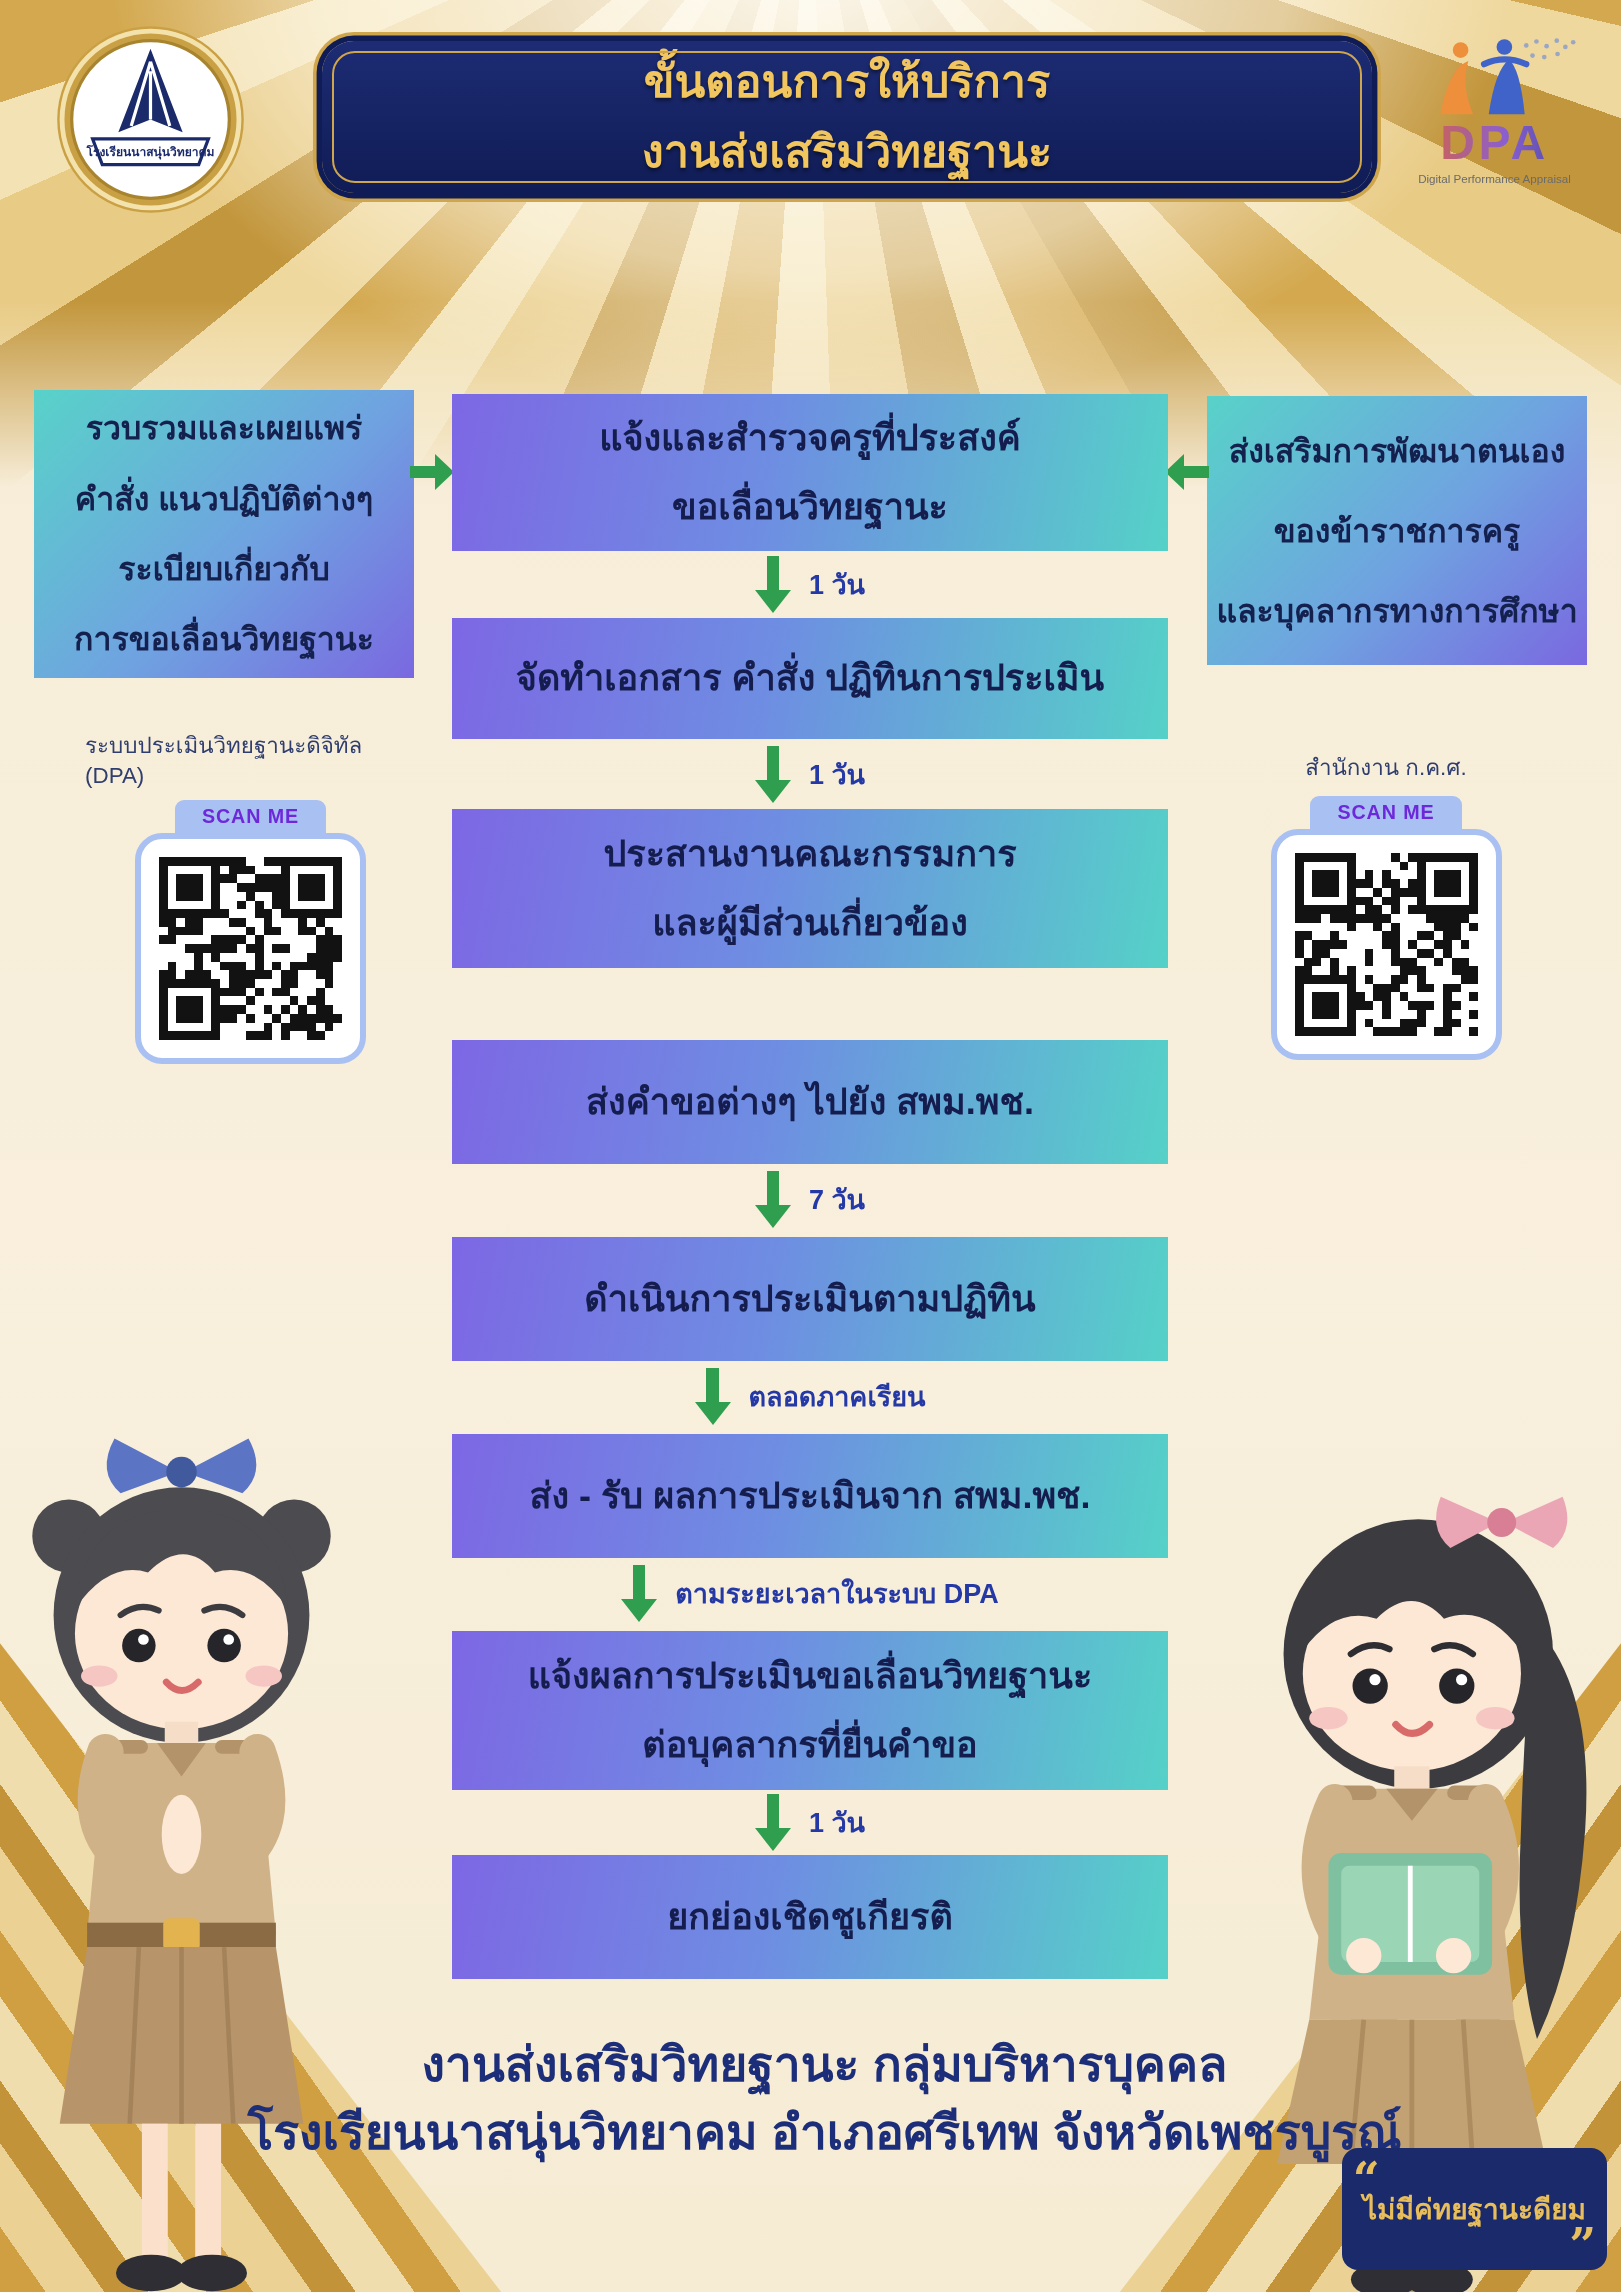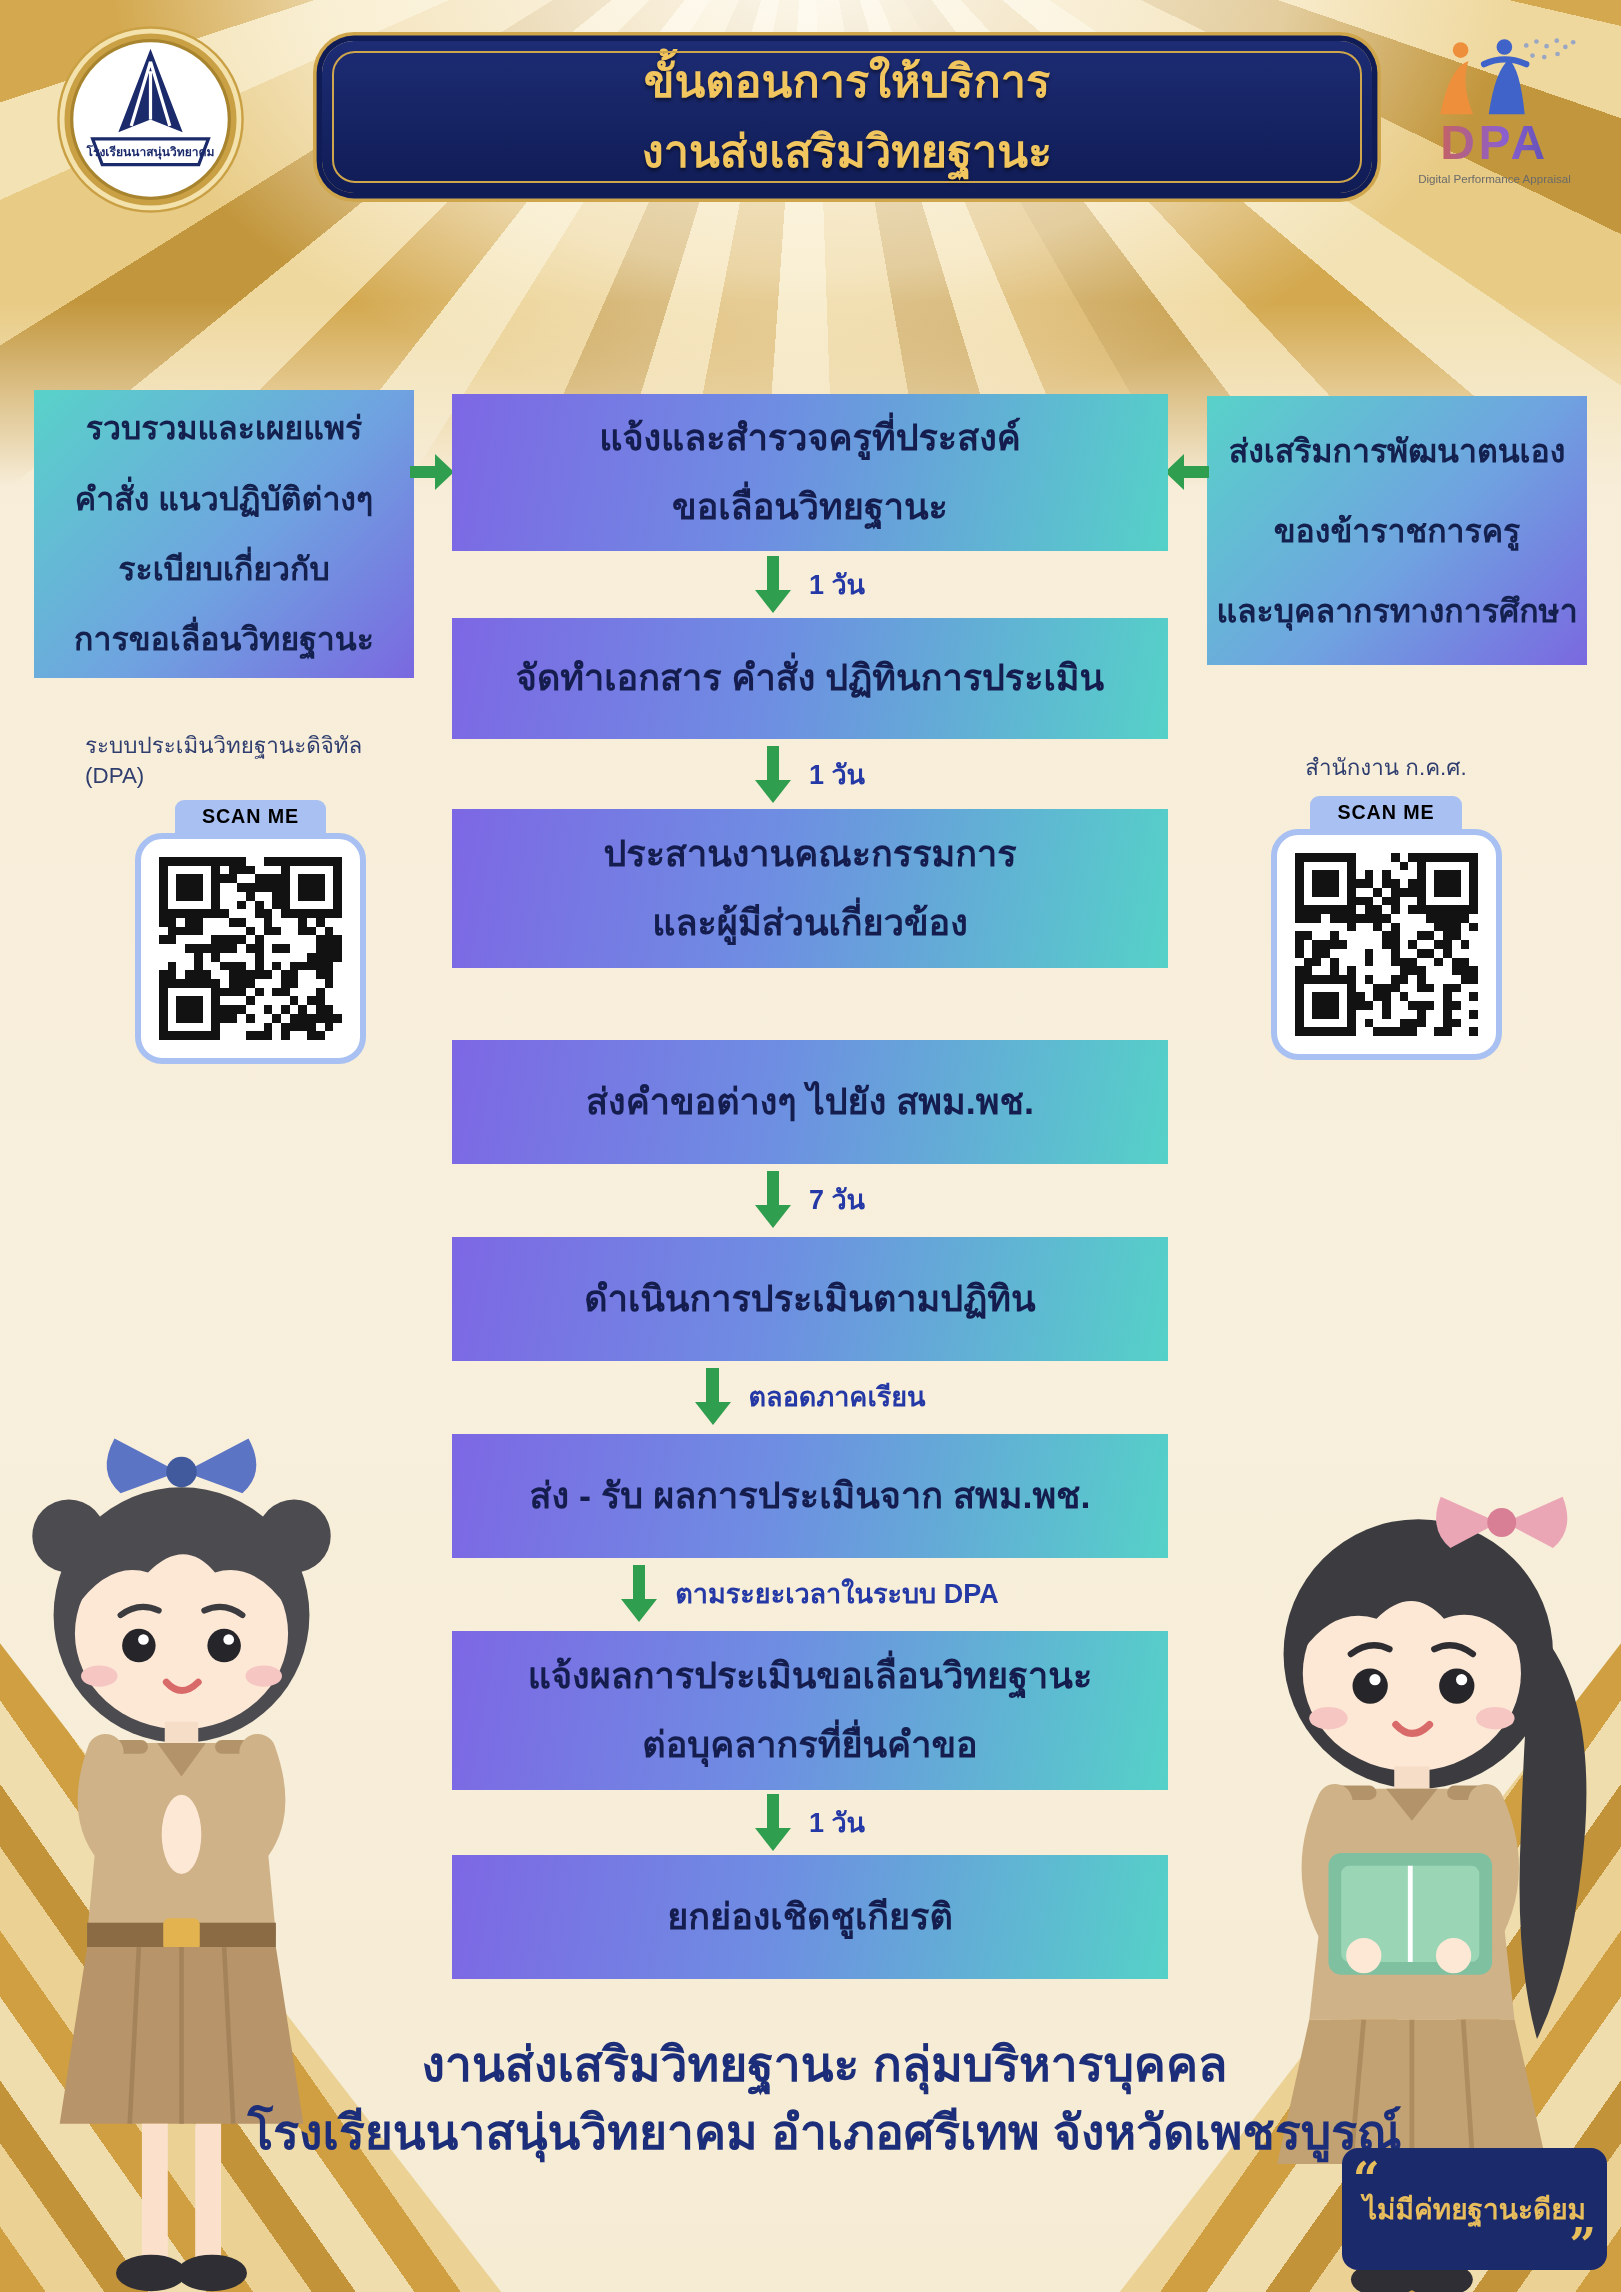--- a/index.html
+++ b/index.html
@@ -77,21 +77,21 @@
   .h-arrow::after { content:''; position:absolute; left:25px; top:0;
     border-top:18px solid transparent; border-bottom:18px solid transparent; border-left:19.7px solid #2f9e4f; }
   .ha-left { left:410px; }
   .ha-right { left:1166px; transform:scaleX(-1); }
 
   
   .qr-block { position:absolute; z-index:2; display:flex; flex-direction:column; align-items:center; }
   .qr-block-left { left:85px; top:727px; width:331px; }
   .qr-block-right { left:1238px; top:749px; width:296px; }
   .qr-caption { font-size:22.4px; color:#2f3e6e; margin-bottom:10.7px; }
-  .scan-tab { background:#a9c0f2; color:#000000; font-size:19.7px; font-weight:bold; letter-spacing:0.9px;
+  .scan-tab { background:#a9c0f2; color:#6d28d9; font-size:19.7px; font-weight:bold; letter-spacing:0.9px;
     padding:5.4px 27px; border-radius:9px 9px 0 0; }
   .qr-frame { width:231px; height:231px; background:#ffffff; border:6.3px solid #a9c0f2; border-radius:27px;
     display:flex; align-items:center; justify-content:center; }
   .qr-code { width:183px; height:183px; shape-rendering:crispEdges; }
 
   
   .teacher { position:absolute; z-index:3; }
   .teacher-left { left:14.3px; top:1420px; width:335px; height:876px; }
   .teacher-right { left:1229px; top:1474px; width:385px; height:822px; }
 

